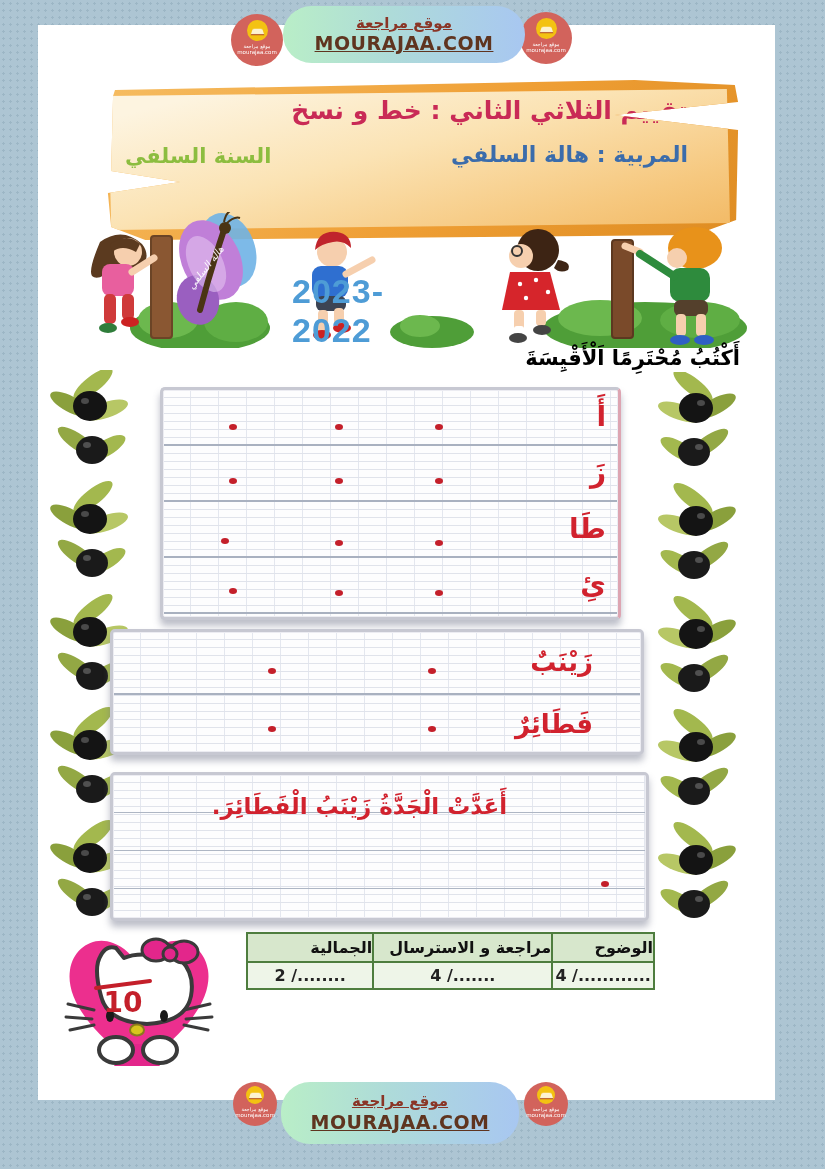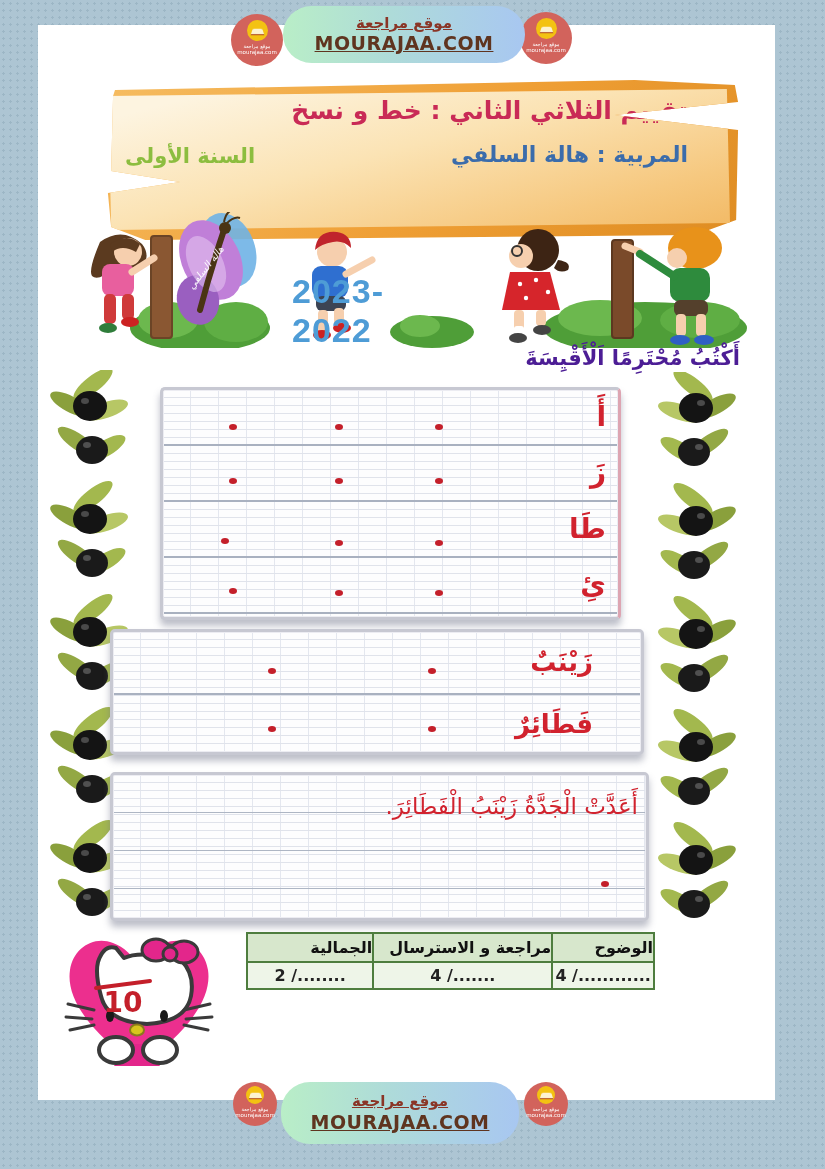--- a/index.html
+++ b/index.html
@@ -60,21 +60,21 @@
     position:absolute; left:292px; top:272px; width:165px; text-align:left;
     font-family:"Liberation Sans", sans-serif;
     font-size:34px; font-weight:bold; color:#4e9cd6; z-index:3; letter-spacing:1px;
   }
   .butterfly{ position:absolute; left:166px; top:212px; width:102px; height:120px; z-index:3; }
   .bfly-label{ position:absolute; left:20px; top:46px; transform:rotate(-52deg);
     font-size:10px; font-style:italic; color:#ffffff; z-index:4; white-space:nowrap; opacity:.95;}
 
   
   .instruction{ position:absolute; left:430px; top:346px; width:310px; text-align:right;
-    font-size:21px; font-weight:600; color:#4c1d95; z-index:2; white-space:nowrap;}
+    font-size:21px; font-weight:600; color:#000000; z-index:2; white-space:nowrap;}
 
   
   .olive{ position:absolute; z-index:1; }
   .olive-left{ left:48px; top:370px; width:86px; height:565px; }
   .olive-right{ left:652px; top:372px; width:86px; height:565px; transform:scaleX(-1); }
 
   
   .pbox{
     position:absolute; background-color:#fdfdfe;
     border:3px solid #c7c8d2; border-radius:5px;
@@ -96,21 +96,21 @@
   .box-letters{ left:160px; top:387px; width:461px; height:233px; border-right-color:#dda5b2; }
   .box-words{ left:110px; top:629px; width:534px; height:126px; }
   .box-sentence{ left:110px; top:772px; width:539px; height:149px; }
 
   .prow{ position:relative; }
   .box-letters .prow{ height:56px; }
   .box-words .prow{ height:62px; }
   .model{ position:absolute; color:#d1222e; font-weight:bold; white-space:nowrap; }
   .box-letters .model{ right:12px; top:50%; transform:translateY(-54%); font-size:28px; }
   .box-words .model{ right:48px; top:50%; transform:translateY(-54%); font-size:26px; }
-  .sentence-line{ padding:18px 8px 0 0; text-align:right; font-size:23px; font-weight:normal; color:#d1222e; white-space:nowrap;}
+  .sentence-line{ padding:18px 40px 0 0; text-align:center; font-size:23px; font-weight:bold; color:#d1222e; white-space:nowrap;}
   .dot{ position:absolute; width:8px; height:6px; border-radius:50%; background:#c41f2a; }
 
   
   .grade-table{ position:absolute; left:246px; top:932px; width:409px; border-collapse:collapse; z-index:2;
     font-family:"DejaVu Sans", sans-serif; }
   .grade-table th{ background:#d7e7cc; border:2px solid #4e7d3e; height:29px;
     font-size:16px; font-weight:bold; color:#111;text-align:right; }
   .grade-table td{ background:#eef5e8; border:2px solid #4e7d3e; height:27px;
     font-size:16px; font-weight:bold; color:#222; text-align:center; }
 
@@ -140,21 +140,21 @@
         <div class="pages"></div>
       </div>
     <div class="logo-ar">موقع مراجعة</div>
     <div class="logo-en">mourajaa.com</div>
   </div>
 
   <div class="sign">
     <div class="sign-inner"></div>
     <div class="sign-title">تقييم الثلاثي الثاني : خط و نسخ</div>
     <div class="sign-teacher">المربية : هالة السلفي</div>
-    <div class="sign-grade">السنة الأولى</div>
+    <div class="sign-grade">السنة السلفي</div>
   </div>
 
   <svg class="scene" viewBox="0 0 710 126">
 
     <g>
       <ellipse cx="160" cy="106" rx="70" ry="24" fill="#4f9e38"></ellipse>
       <ellipse cx="128" cy="98" rx="30" ry="18" fill="#6cb84e"></ellipse>
       <ellipse cx="196" cy="100" rx="32" ry="20" fill="#5fae44"></ellipse>
     </g>
     <g>

